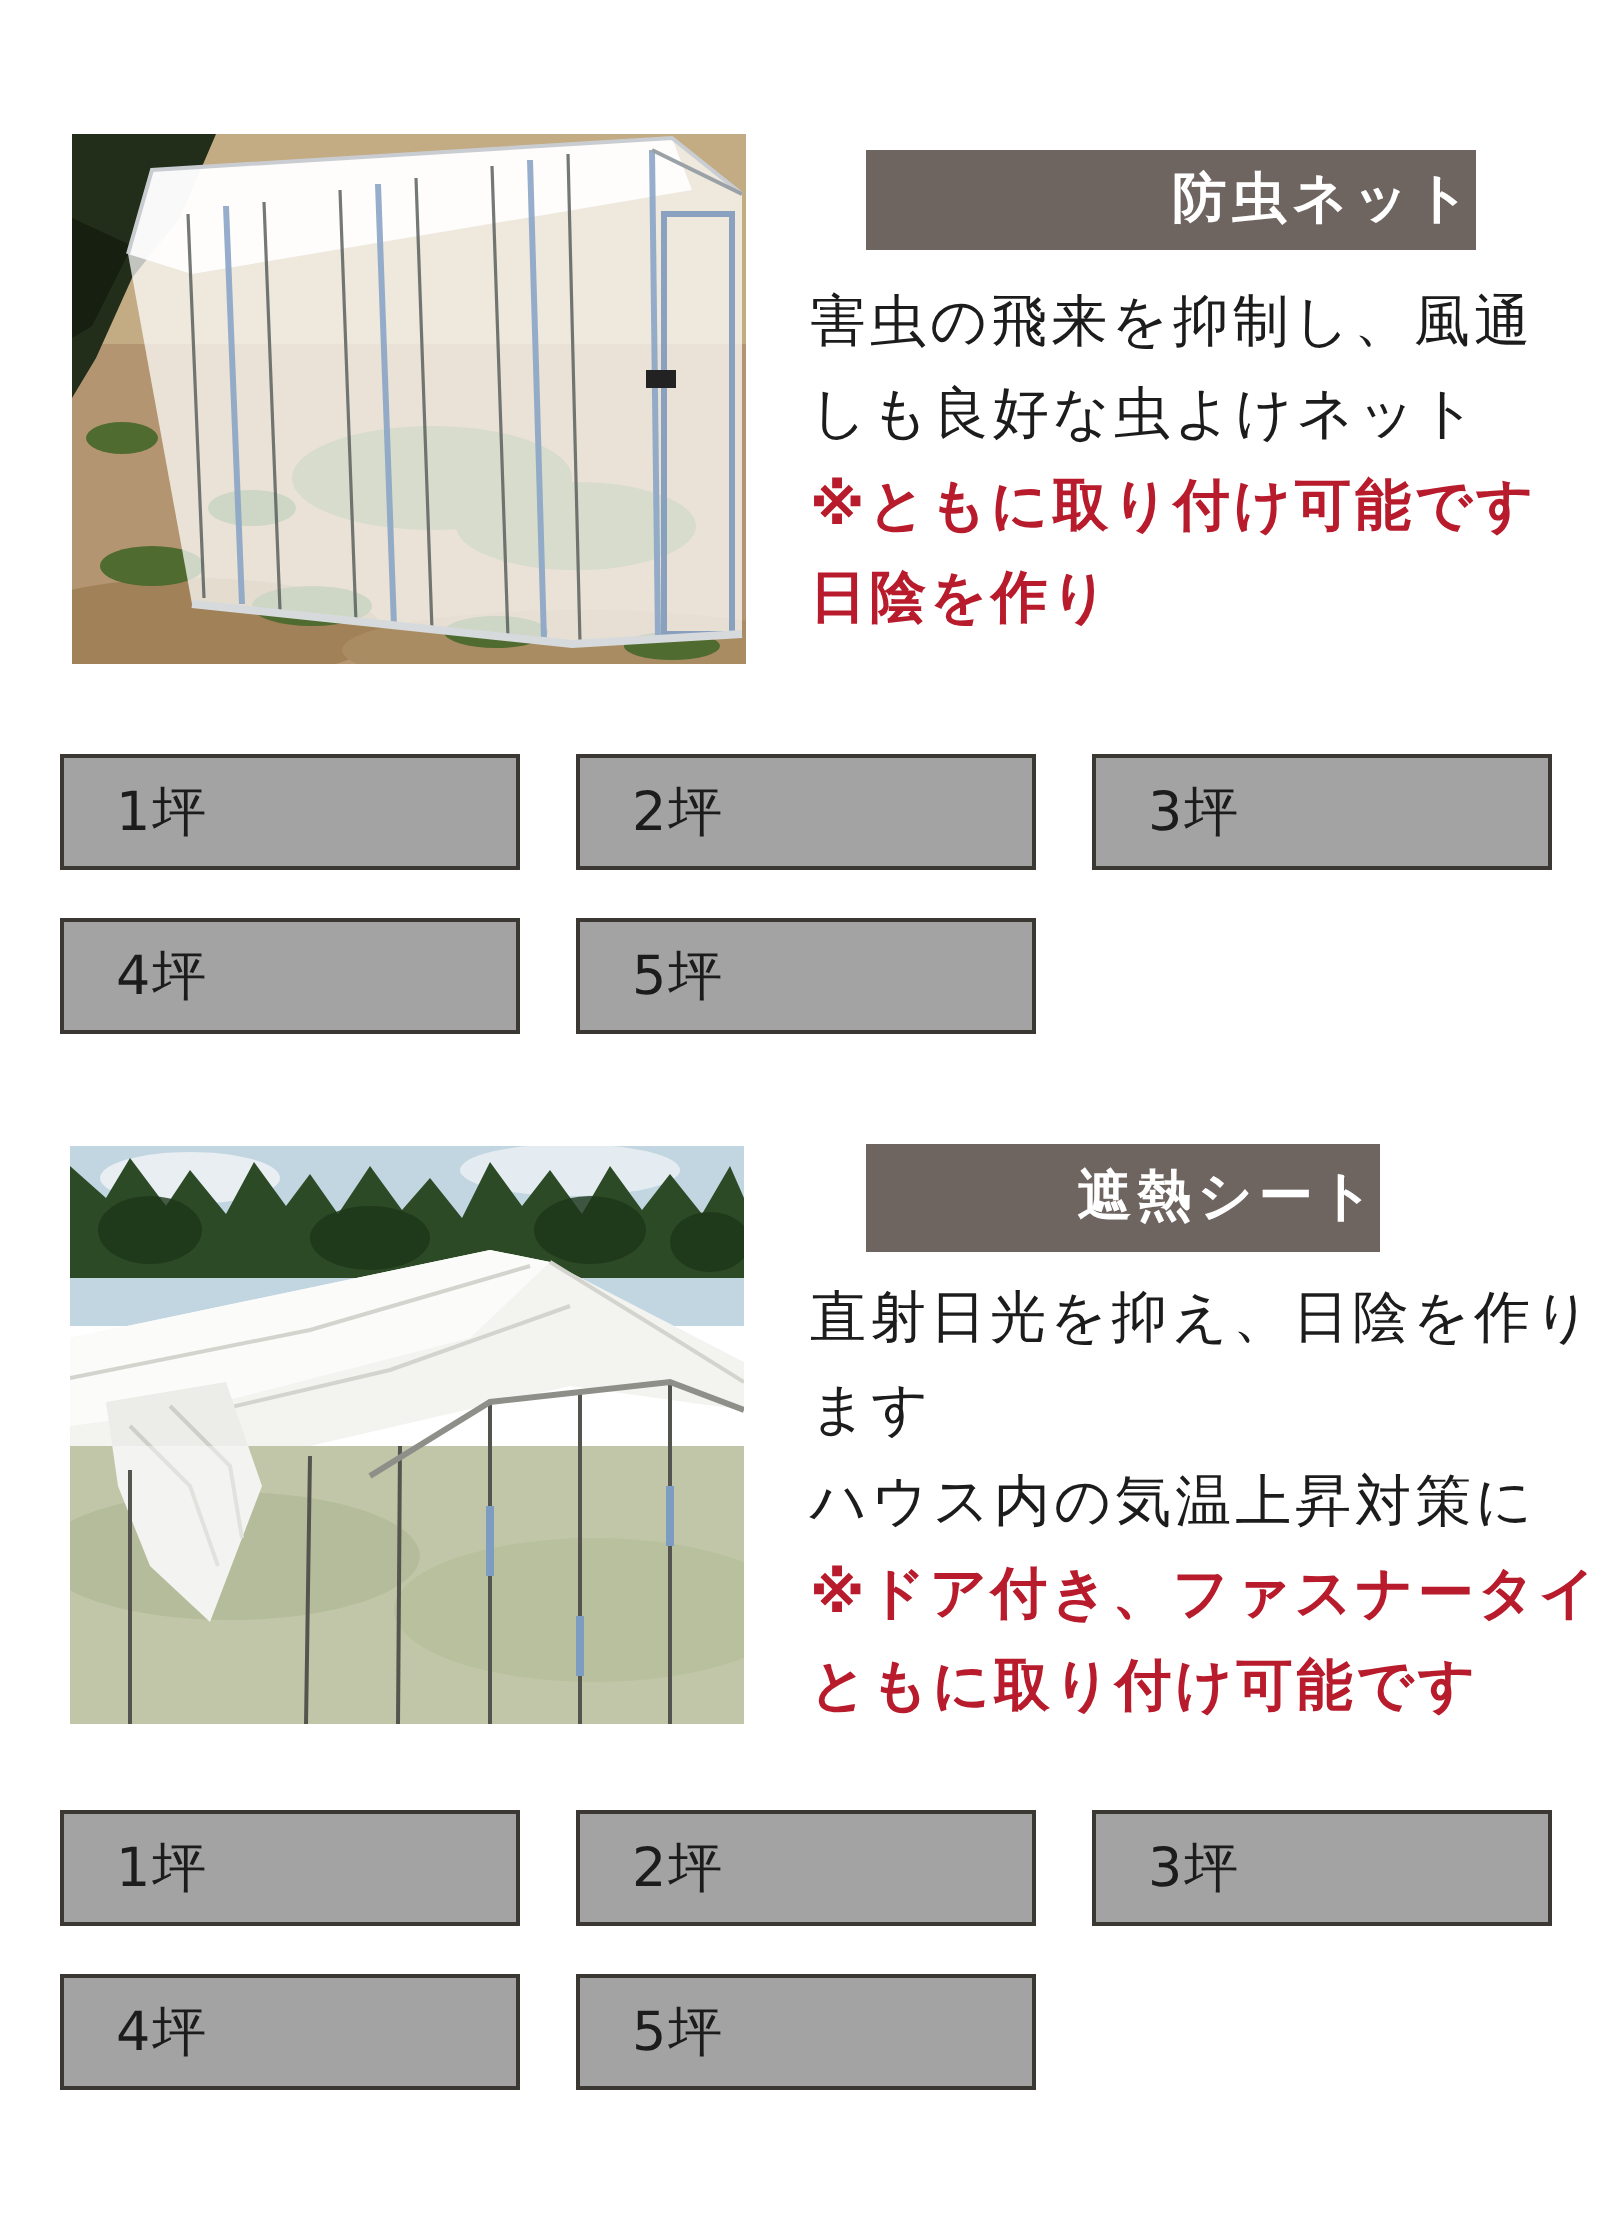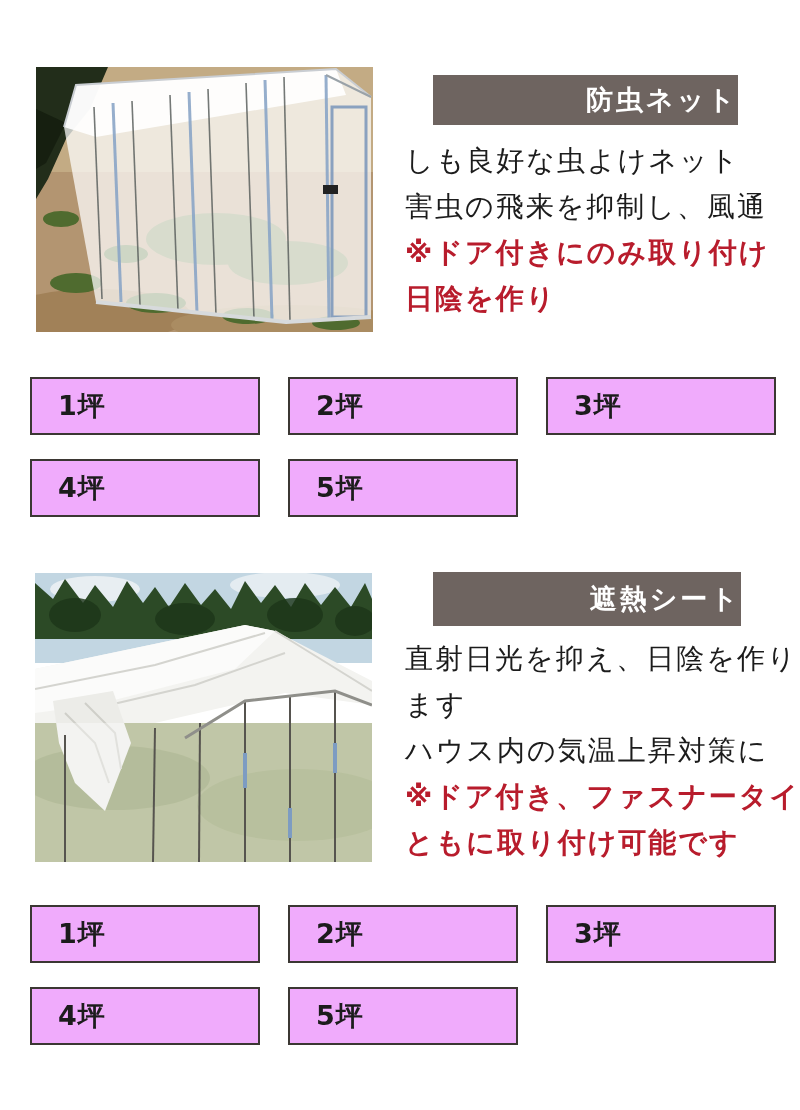--- a/index.html
+++ b/index.html
@@ -14,31 +14,31 @@
     font-size:27px;font-weight:bold;text-align:right;letter-spacing:3px;
   }
   .sec-text{position:absolute;font-size:28px;line-height:46px;letter-spacing:2px;font-weight:500;}
   .sec-text .line{white-space:nowrap;}
   .sec-text .note-line{color:#b81c2c;font-weight:600;}
   .size-grid{
     position:absolute;left:30px;width:746px;
     display:grid;grid-template-columns:repeat(3,1fr);column-gap:28px;row-gap:24px;
   }
   .size-btn{
-    height:58px;background:#f0abfc;border:2px solid #3b3733;box-sizing:border-box;
+    height:58px;background:#a3a3a3;border:2px solid #3b3733;box-sizing:border-box;
     display:flex;align-items:center;padding-left:26px;
-    font-size:27px;font-weight:700;color:#1c1c1c;letter-spacing:1px;cursor:pointer;
+    font-size:27px;font-weight:400;color:#1c1c1c;letter-spacing:1px;cursor:pointer;
   }
   
   .p1{left:36px;top:67px;width:337px;height:265px;}
   .h1{left:433px;top:75px;width:305px;height:50px;line-height:50px;}
   .t1{left:405px;top:138px;}
   .g1{top:377px;}
   .p2{left:35px;top:573px;width:337px;height:289px;}
-  .h2{left:433px;top:572px;width:308px;height:54px;line-height:54px;}
+  .h2{left:433px;top:572px;width:257px;height:54px;line-height:54px;}
   .t2{left:405px;top:636px;}
   .g2{top:905px;}
 </style>
 </head>
 <body>
 
 <div class="page">
 
   <section>
 
@@ -82,23 +82,23 @@
         <polyline points="290,8 335,30" stroke="#9aa2a8" stroke-width="2" fill="none"></polyline>
         <rect x="296" y="40" width="34" height="210" fill="none" stroke="#7e99bb" stroke-width="3" opacity="0.9"></rect>
         <rect x="287" y="118" width="15" height="9" fill="#222222"></rect>
         <polyline points="60,235 250,255 335,250" fill="none" stroke="#d7dadc" stroke-width="4"></polyline>
       </svg>
     </div>
 
     <div class="sec-header h1">防虫ネット</div>
 
     <div class="sec-text t1">
+      <div class="line">害虫の飛来を抑制し、風通</div>
       <div class="line">しも良好な虫よけネット</div>
-      <div class="line">害虫の飛来を抑制し、風通</div>
-      <div class="line note-line">※ドア付きにのみ取り付け</div>
+      <div class="line note-line">※ともに取り付け可能です</div>
       <div class="line note-line">日陰を作り</div>
     </div>
 
     <div class="size-grid g1">
       <div class="size-btn">1坪</div>
       <div class="size-btn">2坪</div>
       <div class="size-btn">3坪</div>
       <div class="size-btn">4坪</div>
       <div class="size-btn">5坪</div>
     </div>

